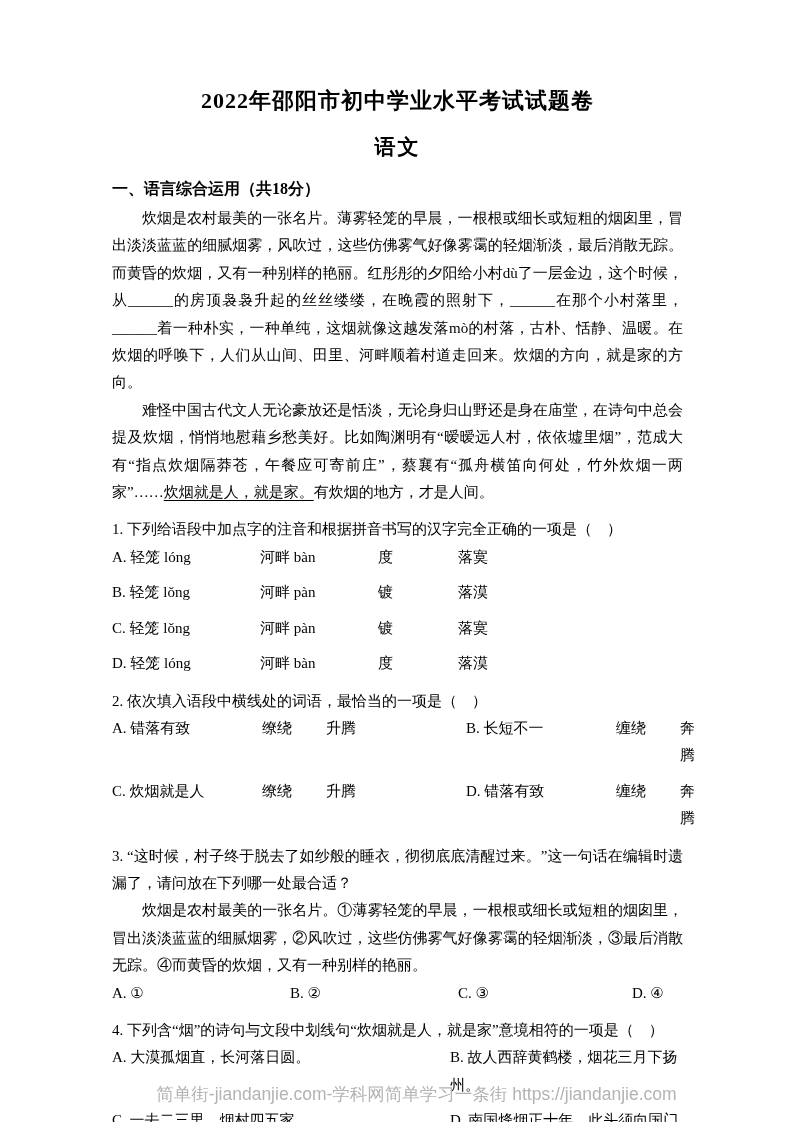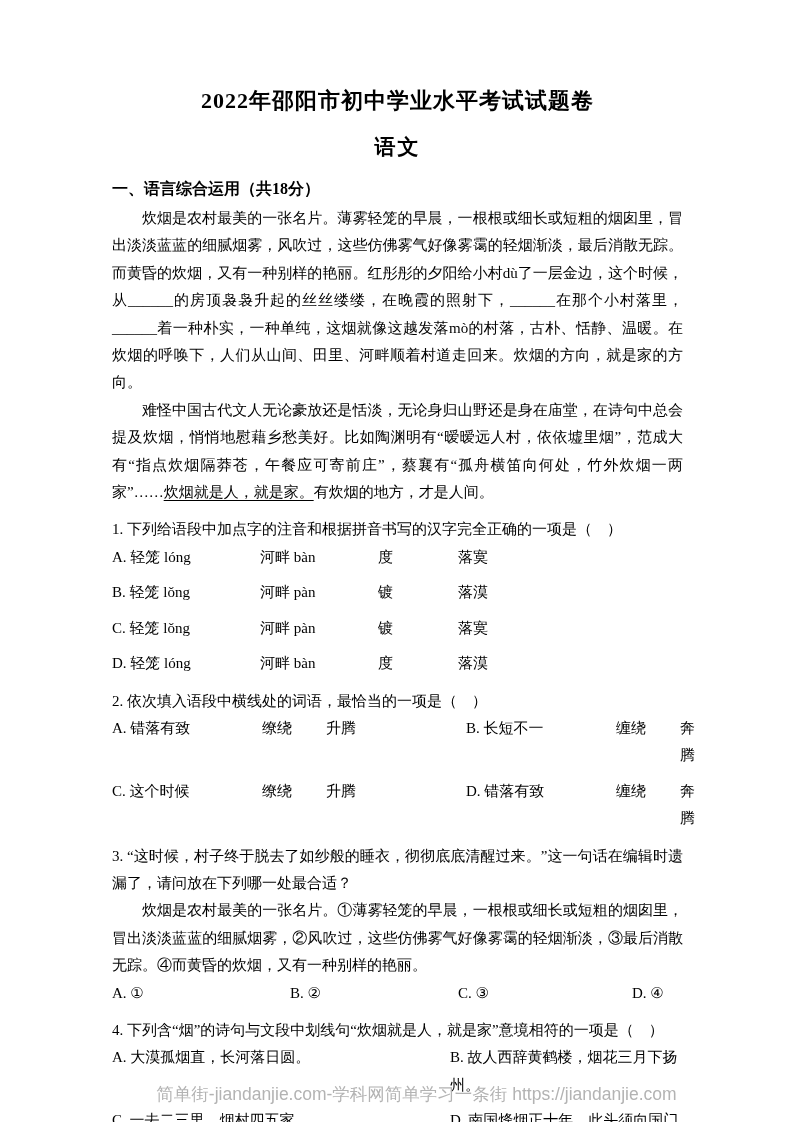--- a/index.html
+++ b/index.html
@@ -72,21 +72,21 @@
   </div>
 
   <p class="stem">2. 依次填入语段中横线处的词语，最恰当的一项是（　）</p>
   <div class="grid g2">
     <span>A. 错落有致</span>
     <span>缭绕</span>
     <span>升腾</span>
     <span>B. 长短不一</span>
     <span>缠绕</span>
     <span>奔腾</span>
-    <span>C. 这个时候</span>
+    <span>C. 炊烟就是人</span>
     <span>缭绕</span>
     <span>升腾</span>
     <span>D. 错落有致</span>
     <span>缠绕</span>
     <span>奔腾</span>
   </div>
 
   <p class="stem">3. “这时候，村子终于脱去了如纱般的睡衣，彻彻底底清醒过来。”这一句话在编辑时遗漏了，请问放在下列哪一处最合适？</p>
   <p class="para">炊烟是农村最美的一张名片。①薄雾轻笼的早晨，一根根或细长或短粗的烟囱里，冒出淡淡蓝蓝的细腻烟雾，②风吹过，这些仿佛雾气好像雾霭的轻烟渐淡，③最后消散无踪。④而黄昏的炊烟，又有一种别样的艳丽。</p>
   <div class="grid g3">

